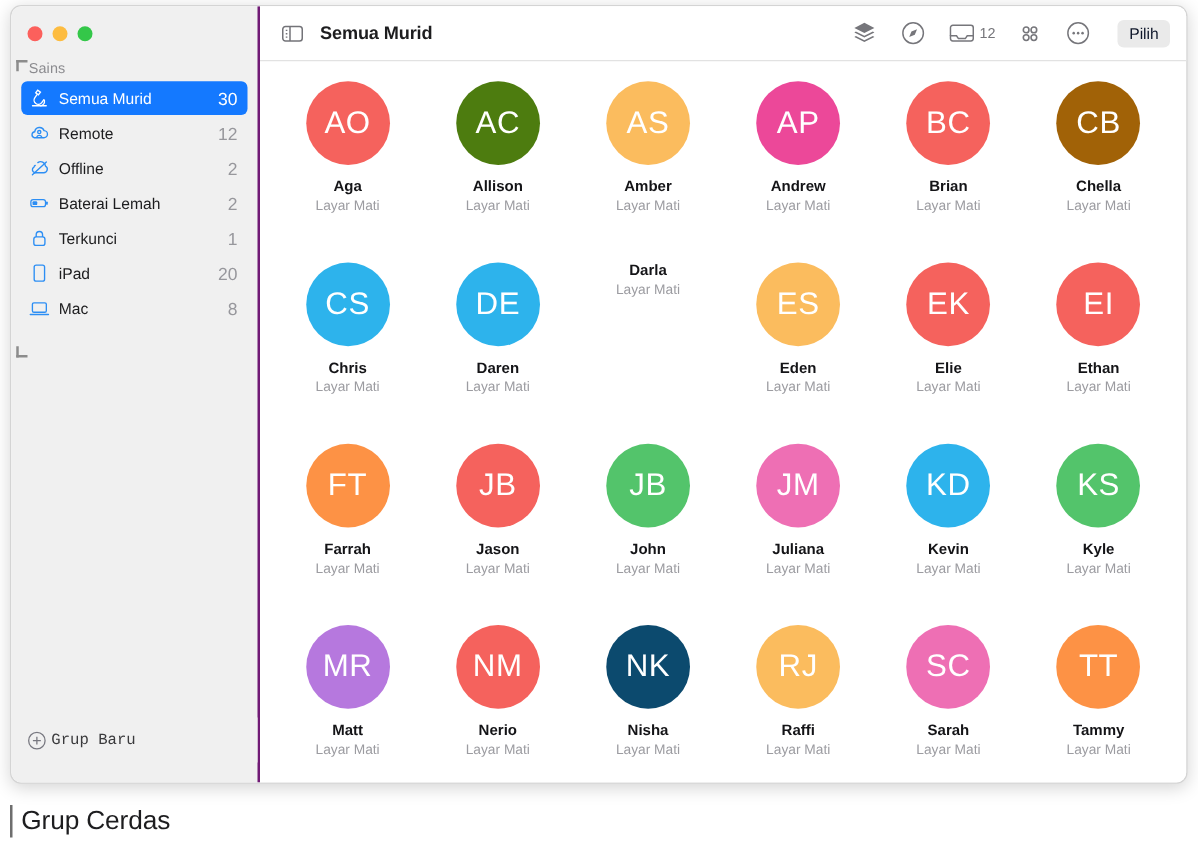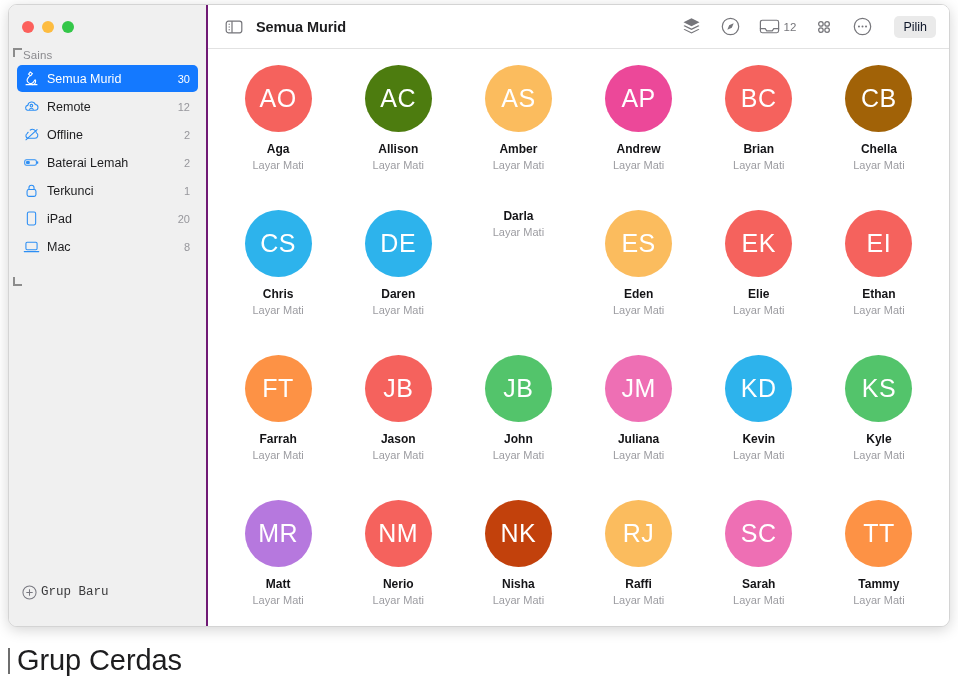--- a/index.html
+++ b/index.html
@@ -72,21 +72,21 @@
   .side-item.selected .side-icon { color: #ffffff; }
   .side-label {
     font-size: 12.5px;
     color: #1d1d1f;
     flex: 1 1 auto;
     white-space: nowrap;
     overflow: hidden;
     text-overflow: ellipsis;
   }
   .side-count {
-    font-size: 11px;
+    font-size: 14px;
     color: #97979c;
   }
   .side-item.selected .side-label { color: #ffffff; }
   .side-item.selected .side-count { color: #ffffff; }
 
   
   .focus-bracket {
     position: absolute;
     left: 4px;
     width: 9px;
@@ -215,21 +215,21 @@
     display: flex;
     align-items: center;
   }
   #caption-bracket {
     width: 2px;
     height: 26px;
     background: #6e6e6e;
     margin-right: 7px;
   }
   #caption-text {
-    font-size: 29px;
+    font-size: 21px;
     color: #1d1d1f;
     letter-spacing: -0.1px;
   }
 </style>
 </head>
 <body>
 
 <div id="window">
 
   <div id="sidebar">
@@ -490,21 +490,21 @@
           <div class="avatar" style="background: rgb(182, 120, 222);">MR</div>
           <div class="st-name">Matt</div>
           <div class="st-status">Layar Mati</div>
         </div>
         <div class="student">
           <div class="avatar" style="background: rgb(245, 98, 93);">NM</div>
           <div class="st-name">Nerio</div>
           <div class="st-status">Layar Mati</div>
         </div>
         <div class="student">
-          <div class="avatar" style="background: #c2410c;">NK</div>
+          <div class="avatar" style="background: #0c4a6e;">NK</div>
           <div class="st-name">Nisha</div>
           <div class="st-status">Layar Mati</div>
         </div>
         <div class="student">
           <div class="avatar" style="background: rgb(251, 188, 94);">RJ</div>
           <div class="st-name">Raffi</div>
           <div class="st-status">Layar Mati</div>
         </div>
         <div class="student">
           <div class="avatar" style="background: rgb(238, 111, 180);">SC</div>

